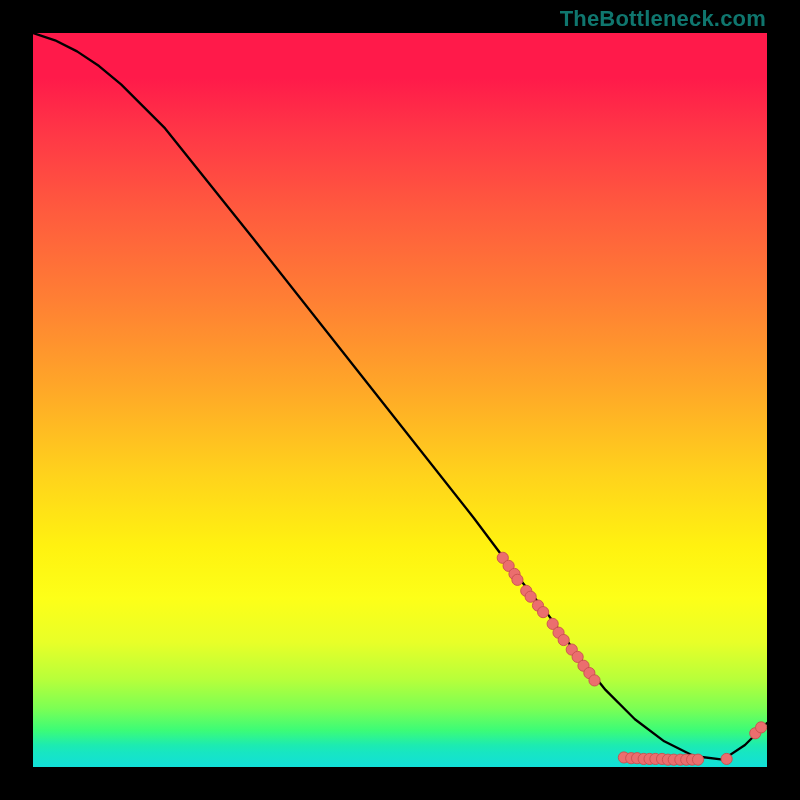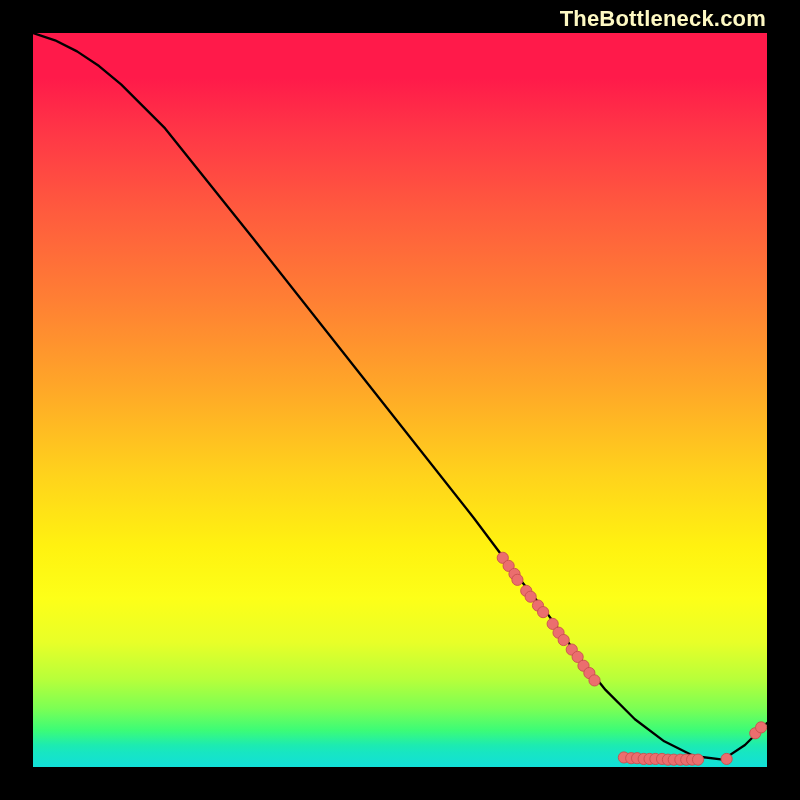--- a/index.html
+++ b/index.html
@@ -61,21 +61,21 @@
     font-size: 22px;
     font-weight: 600;
     letter-spacing: 0.2px;
     user-select: none;
   }
 </style>
 </head>
 <body>
 
 <div class="stage">
-  <div class="watermark" style="color: #fef9c3;">TheBottleneck.com</div>
+  <div class="watermark" style="color: #0f766e;">TheBottleneck.com</div>
   <div class="plot-area">
     <div class="gradient-bg"></div>
     <svg class="curve" viewBox="0 0 734 734">
       <path id="curve-path" fill="none" stroke="#000000" stroke-width="2.3" stroke-linejoin="round" stroke-linecap="round" d="M0.00 0.00 L22.02 7.34 L44.04 18.35 L66.06 33.03 L88.08 51.38 L132.12 95.42 L220.20 205.52 L330.30 344.98 L440.40 484.44 L484.44 543.16 L513.80 579.86 L543.16 620.23 L572.52 656.93 L601.88 686.29 L631.24 708.31 L660.60 722.99 L689.96 726.66 L711.98 711.98 L722.99 700.97 L734.00 689.96"></path>
       <g id="points-group">
           <circle cx="469.76" cy="524.81" r="5.6" fill="#eb6e6e" stroke="#c94f4f" stroke-width="0.9"></circle>
           <circle cx="475.63" cy="532.88" r="5.6" fill="#eb6e6e" stroke="#c94f4f" stroke-width="0.9"></circle>
           <circle cx="481.50" cy="540.96" r="5.6" fill="#eb6e6e" stroke="#c94f4f" stroke-width="0.9"></circle>
           <circle cx="484.44" cy="546.83" r="5.6" fill="#eb6e6e" stroke="#c94f4f" stroke-width="0.9"></circle>
           <circle cx="493.25" cy="557.84" r="5.6" fill="#eb6e6e" stroke="#c94f4f" stroke-width="0.9"></circle>

